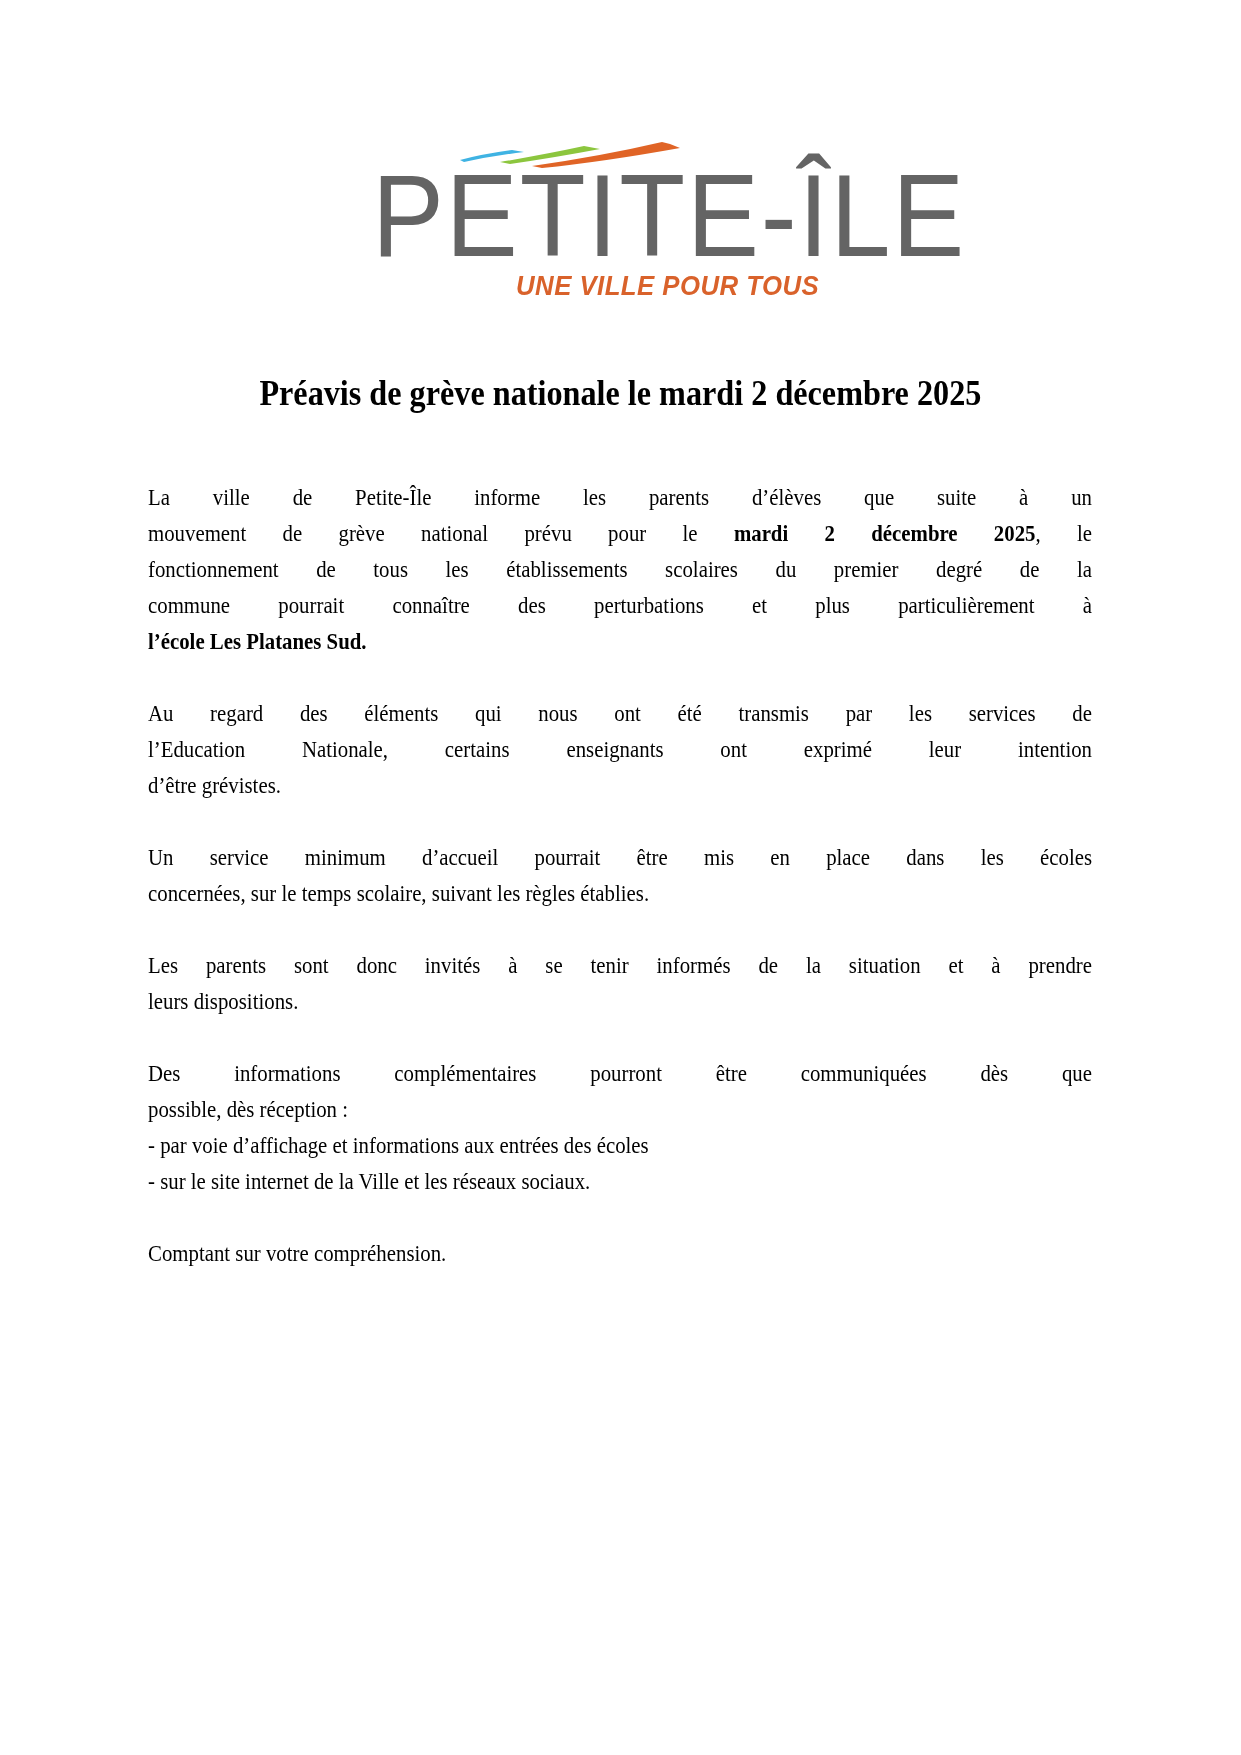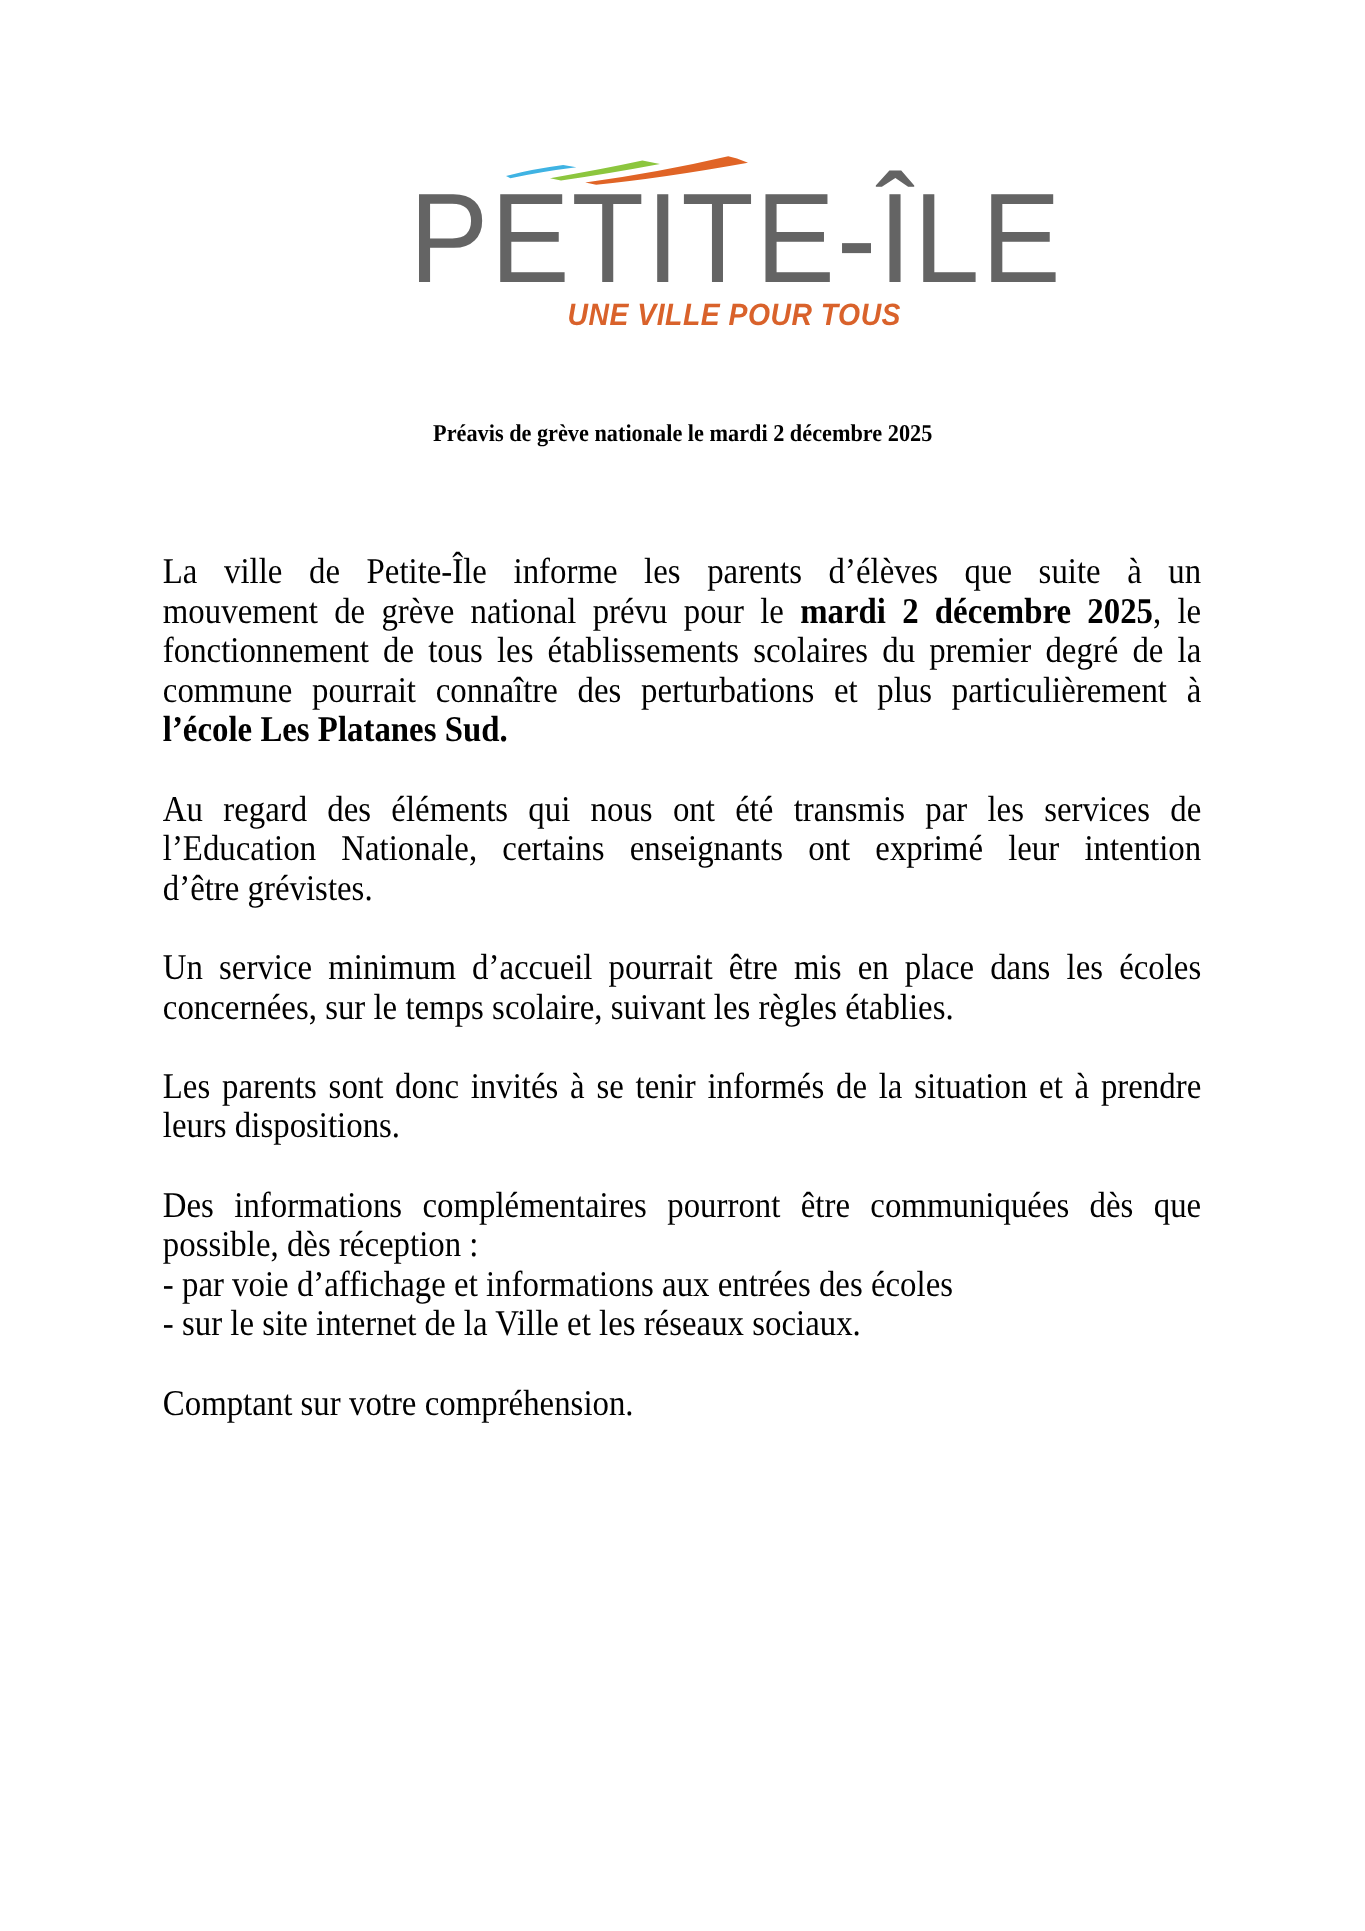--- a/index.html
+++ b/index.html
@@ -1,23 +1,23 @@
 <!DOCTYPE html>
 <html><head>
 <meta charset="utf-8">
 <style>
   html, body { margin:0; padding:0; background:#ffffff; }
   body { width:1241px; height:1755px; position:relative; overflow:hidden; font-family:"Liberation Serif", serif; color:#000; }
   .logo { position:absolute; left:372px; top:140px; width:470px; height:170px; }
   .logo svg { position:absolute; left:0; top:0; }
   .logo-word { position:absolute; left:0; top:18px; font-family:"Liberation Sans", sans-serif; font-weight:400; color:#646464; font-size:116px; line-height:1; letter-spacing:2px; transform:scaleX(0.93); transform-origin:left top; white-space:nowrap; }
   .logo-tag { position:absolute; left:144px; top:130px; font-family:"Liberation Sans", sans-serif; font-weight:700; color:#d9622b; font-size:28px; letter-spacing:0.5px; transform:scaleX(0.92); transform-origin:left top; white-space:nowrap; font-style:italic; }
-  .title { position:absolute; left:0; width:1241px; top:376px; text-align:center; font-weight:700; font-size:22px; line-height:36px; }
+  .title { position:absolute; left:0; width:1241px; top:376px; text-align:center; font-weight:700; font-size:35px; line-height:36px; }
   .title span { display:inline-block; transform:scaleX(0.92); }
-  .body { position:absolute; left:148px; width:944px; top:502px; font-size:33px; line-height:36px; }
+  .body { position:absolute; left:148px; width:944px; top:480px; font-size:23px; line-height:36px; }
   .p { margin:0 0 36px 0; text-align:justify; }
   .j { text-align:justify; text-align-last:justify; display:block; }
   .l { display:block; text-align:left; }
   .cond { display:block; transform:scaleX(0.905); transform-origin:left top; width:110.5%; }
   b { font-weight:700; }
 </style>
 </head>
 <body>
 
 <div class="logo">

